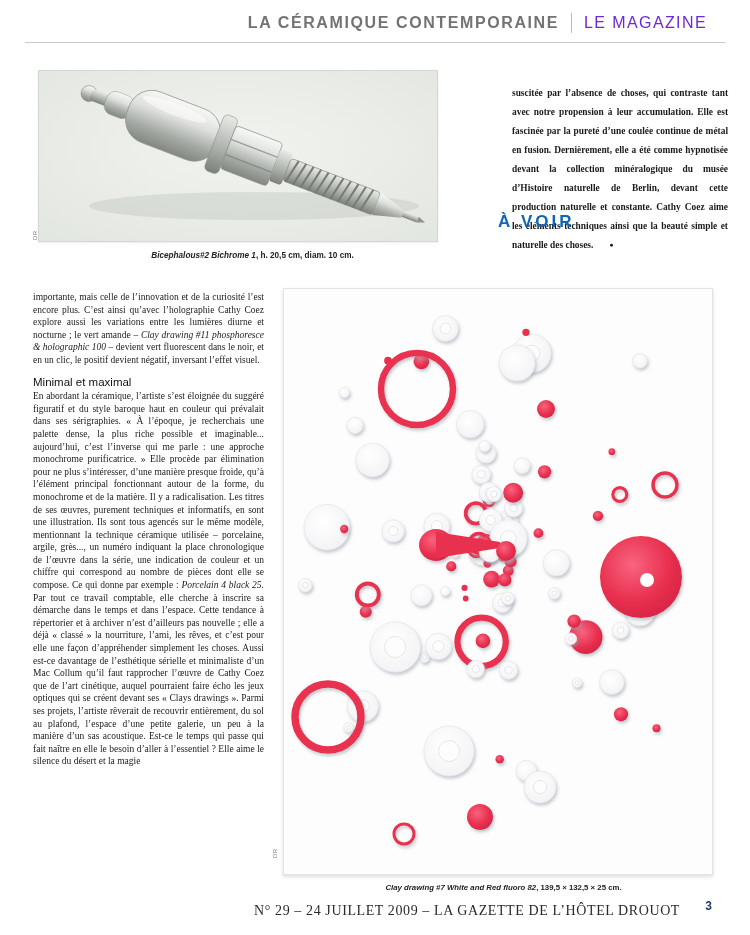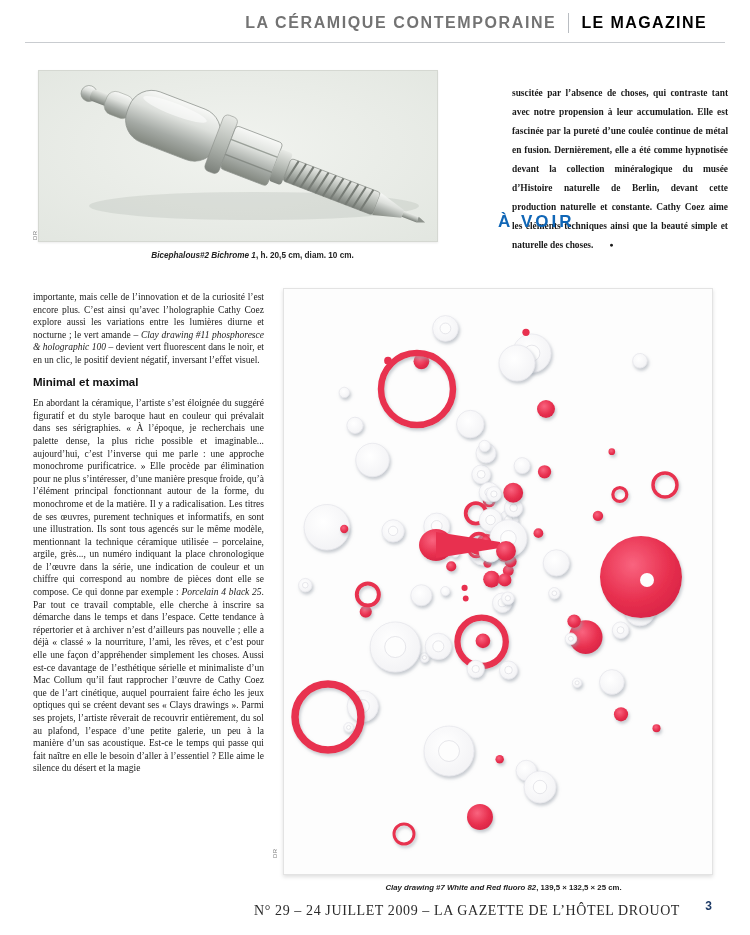--- a/index.html
+++ b/index.html
@@ -13,21 +13,21 @@
   .header {
     position:absolute; top:10px; left:0; right:43px; height:26px;
     display:flex; justify-content:flex-end; align-items:center; gap:12px;
     font-family:"Liberation Sans", sans-serif;
   }
   .header .title-left {
     color:#737373; font-weight:bold; font-size:16px; letter-spacing:1.6px;
   }
   .header .vdiv { width:1px; height:20px; background:#b9bdc2; }
   .header .title-right {
-    color:#000000; font-size:16px; letter-spacing:1.4px; font-weight:bold;
+    color:#6d28d9; font-size:16px; letter-spacing:1.4px; font-weight:normal;
   }
   .header-rule { position:absolute; top:42px; left:25px; right:25px; height:1px; background:#c9ccd0; }
 
   
   .photo-fig { position:absolute; left:38px; top:70px; width:400px; }
   .photo-frame {
     width:400px; height:172px; border:1px solid #d5d8d2; background:#edf0ea;
     box-shadow:0 1px 2px rgba(0,0,0,.08); overflow:hidden;
   }
   .credit {
@@ -56,22 +56,22 @@
   .avoir-text { margin-top:8px; font-size:9.6px; line-height:13px; color:#222; }
   .avoir-text a { color:#2aa0d8; text-decoration:none; }
 
   
   .col-left {
     position:absolute; left:33px; top:291px; width:231px;
     font-size:9.5px; line-height:12.6px; text-align:justify;
   }
   .col-left .it { font-style:italic; }
   .subhead {
-    font-family:"Liberation Sans", sans-serif; font-weight:bold;
-    font-size:11.5px; margin:9px 0 9px 0; text-align:left; color:#111;
+    font-family:"Liberation Sans", sans-serif; font-weight:normal;
+    font-size:11.5px; margin:9px 0 2px 0; text-align:left; color:#111;
   }
 
   
   .art-fig { position:absolute; left:283px; top:288px; width:430px; }
   .art-frame {
     width:430px; height:587px; background:#fdfdfd; border:1px solid #e3e3e3;
     box-shadow:0 2px 4px rgba(0,0,0,.13); overflow:hidden;
   }
   .art-credit { left:272px; top:858px; }
   .art-caption {

